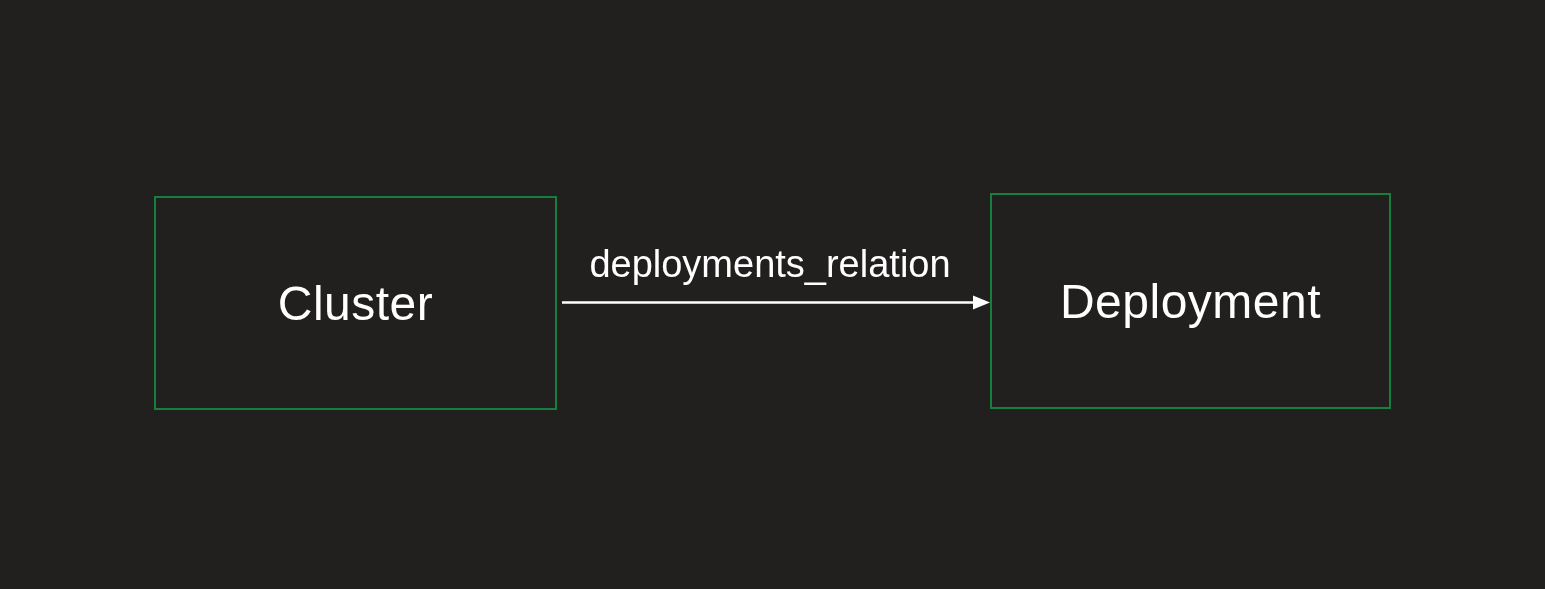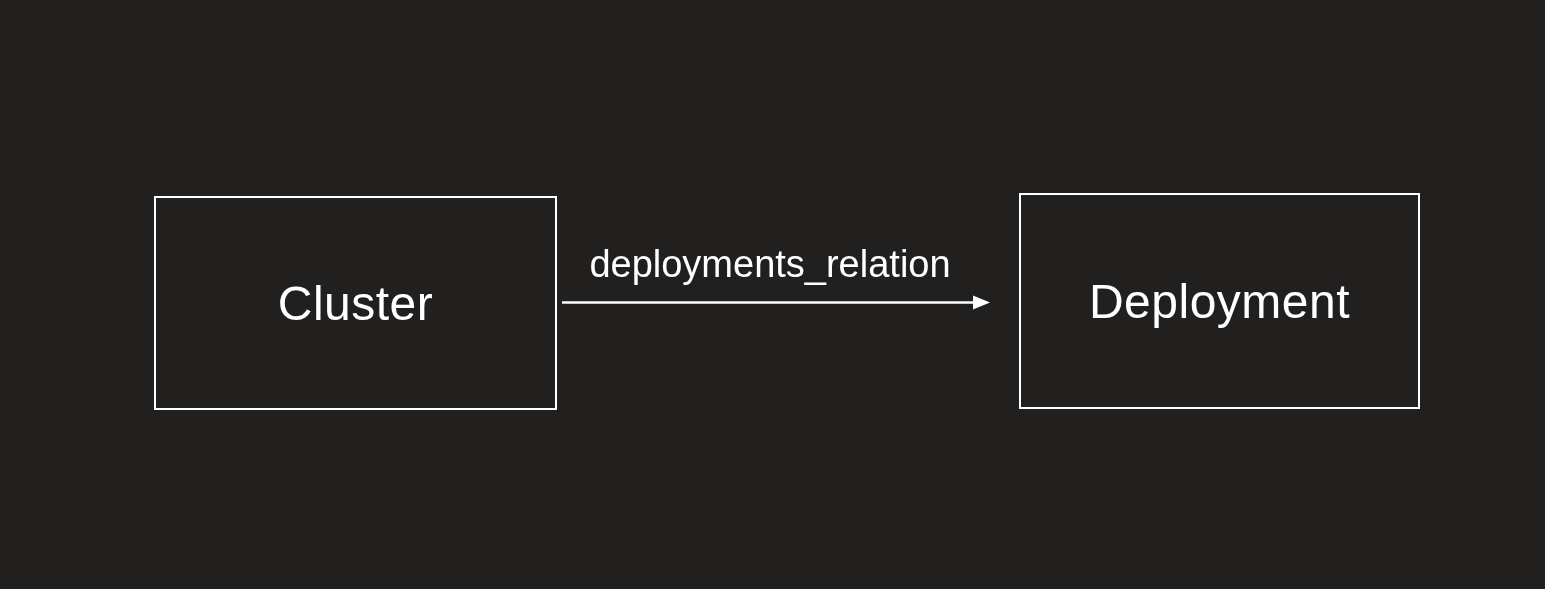--- a/index.html
+++ b/index.html
@@ -11,21 +11,21 @@
   .canvas {
     position: relative;
     width: 1545px;
     height: 589px;
     background: #221f1f;
     overflow: hidden;
   }
   .node {
     position: absolute;
     box-sizing: border-box;
-    border: 2px solid #ffffff;
+    border: 2px solid #15803d;
     background: #221f1f;
     display: flex;
     align-items: center;
     justify-content: center;
   }
   .node .node-label {
     color: #ffffff;
     font-size: 48px;
     font-weight: 400;
     letter-spacing: 0.5px;
@@ -35,21 +35,20 @@
     left: 154px;
     top: 196px;
     width: 403px;
     height: 214px;
   }
   .node-deployment {
     left: 990px;
     top: 193px;
     width: 401px;
     height: 216px;
-    margin-left: 29px;
   }
   .edge-svg {
     position: absolute;
     left: 0;
     top: 0;
     width: 1545px;
     height: 589px;
     pointer-events: none;
   }
   .edge-svg .clickable {

